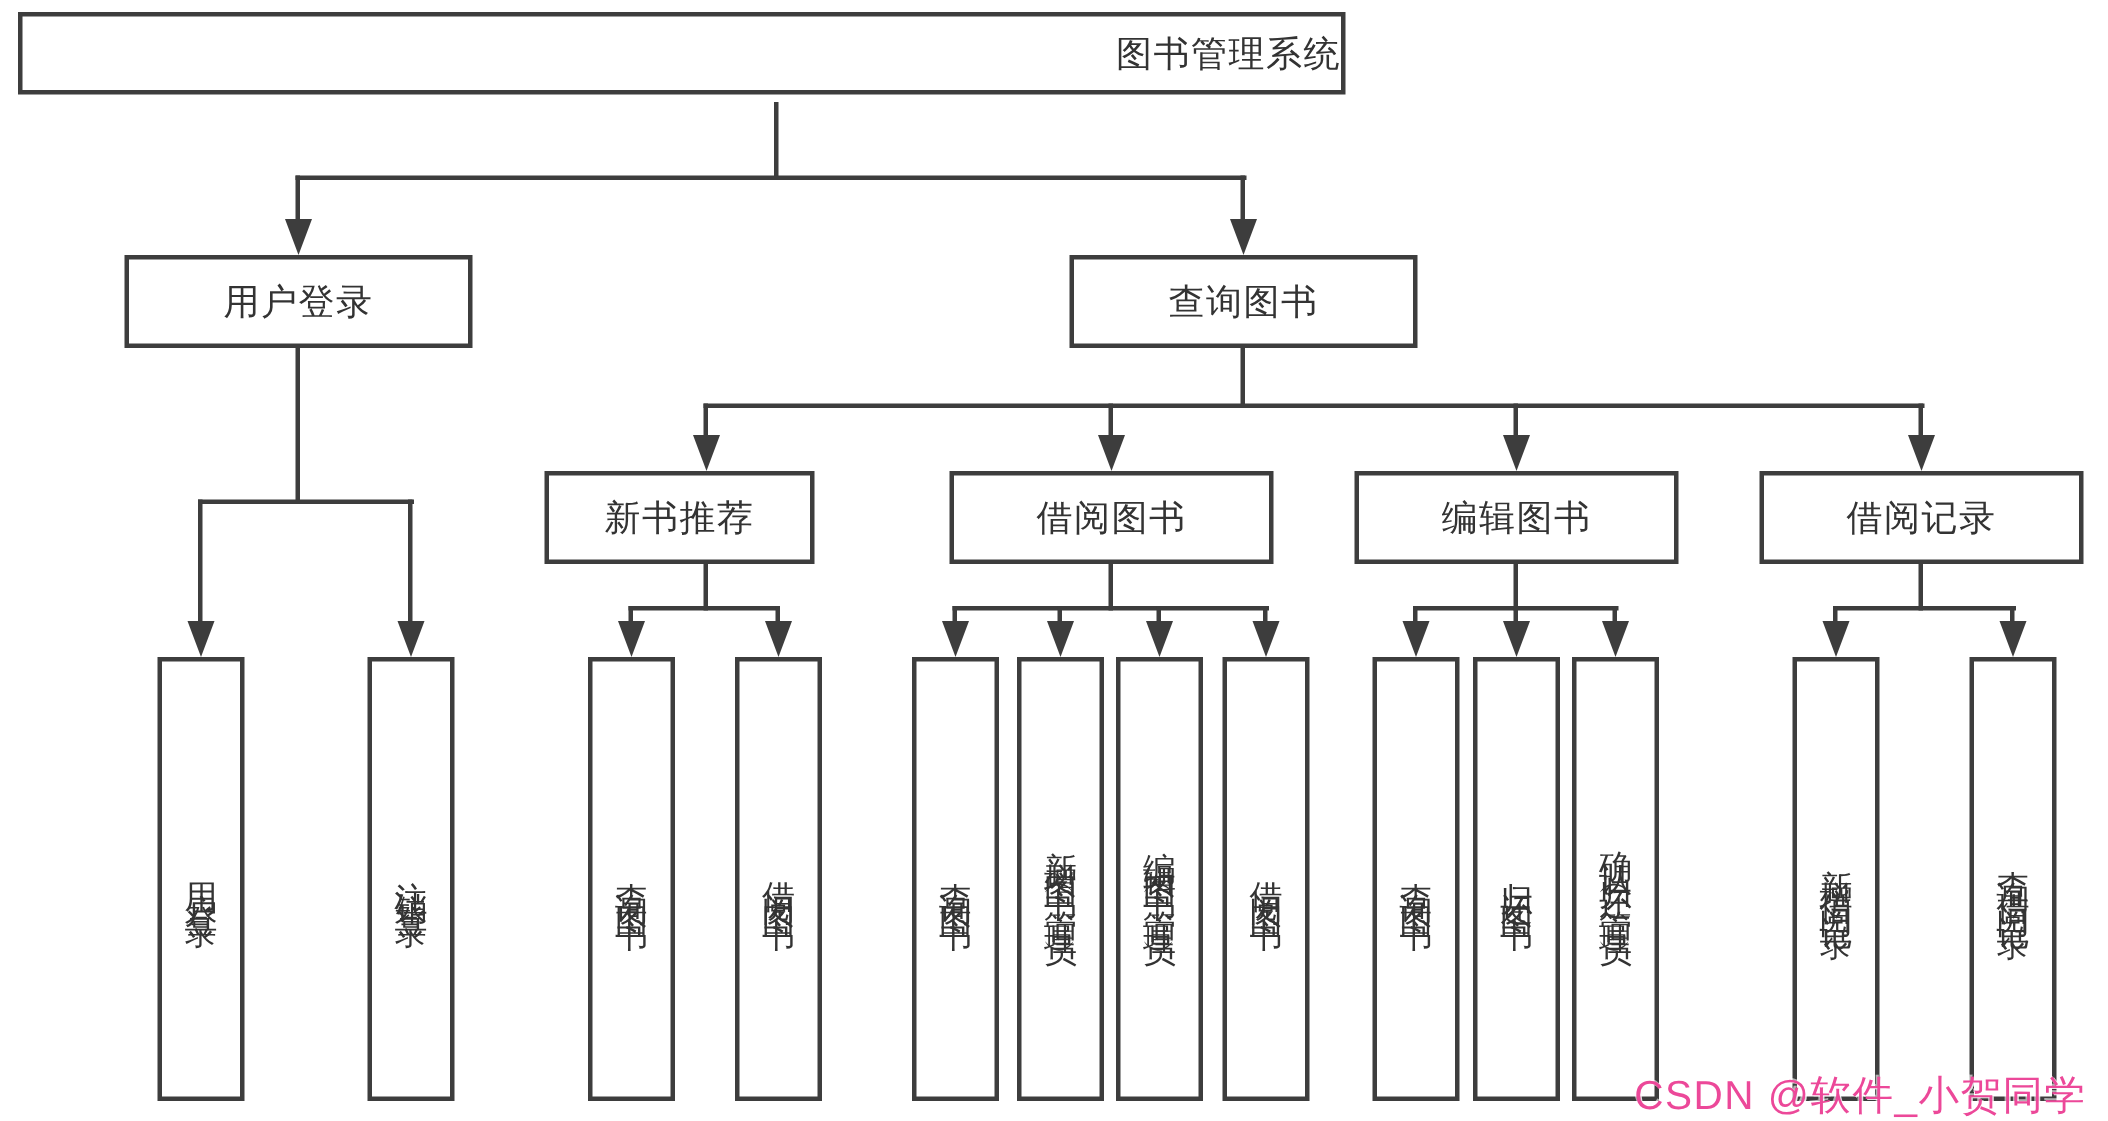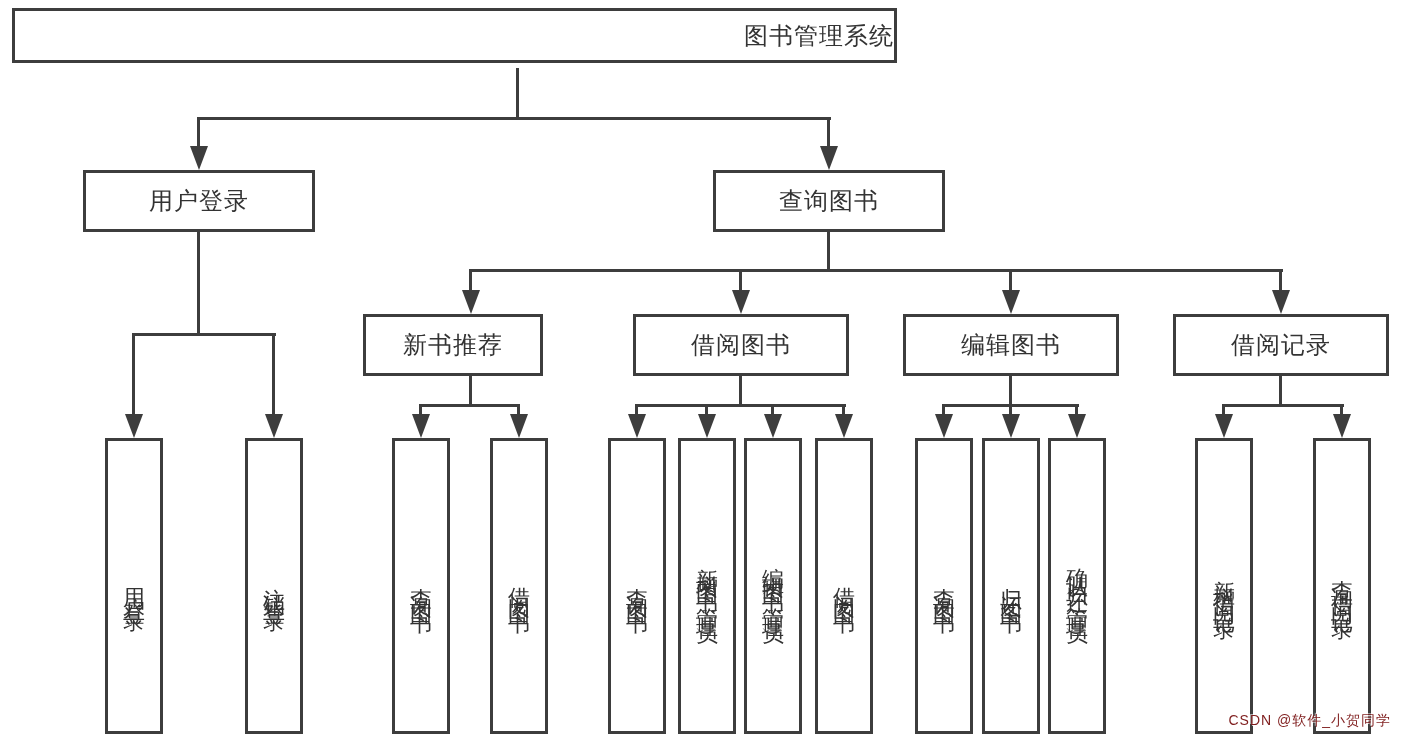--- a/index.html
+++ b/index.html
@@ -9,21 +9,21 @@
        display:flex;align-items:center;justify-content:center;color:#333333;}
   .hbox{height:62px;font-size:24px;letter-spacing:1px;}
   .root{font-size:24px;letter-spacing:1px;}
   .leaf{width:58px;height:296px;top:438px;}
   .leaf .vtext{writing-mode:vertical-rl;text-orientation:mixed;font-size:22px;
        letter-spacing:8px;line-height:1;white-space:nowrap;color:#333333;}
   .vl{position:absolute;width:3px;background:#3d3d3d;}
   .hl{position:absolute;height:3px;background:#3d3d3d;}
   .arrow{position:absolute;width:0;height:0;border-left:9px solid transparent;
        border-right:9px solid transparent;border-top:24px solid #3d3d3d;}
-  .watermark{position:absolute;top:712px;right:14px;font-size:14px;color:#7f1d1d;
+  .watermark{position:absolute;top:712px;right:14px;font-size:27px;color:#ec4899;
        letter-spacing:1px;z-index:10;
        text-shadow:1px 1px 0 rgba(255,255,255,.85),-1px -1px 0 rgba(255,255,255,.6);}
 </style>
 </head>
 <body>
 
 <div class="canvas">
 
   <div class="box root" style="left:12px;top:8px;width:885px;height:55px;justify-content:flex-end;">
     <span>图书管理系统</span>

